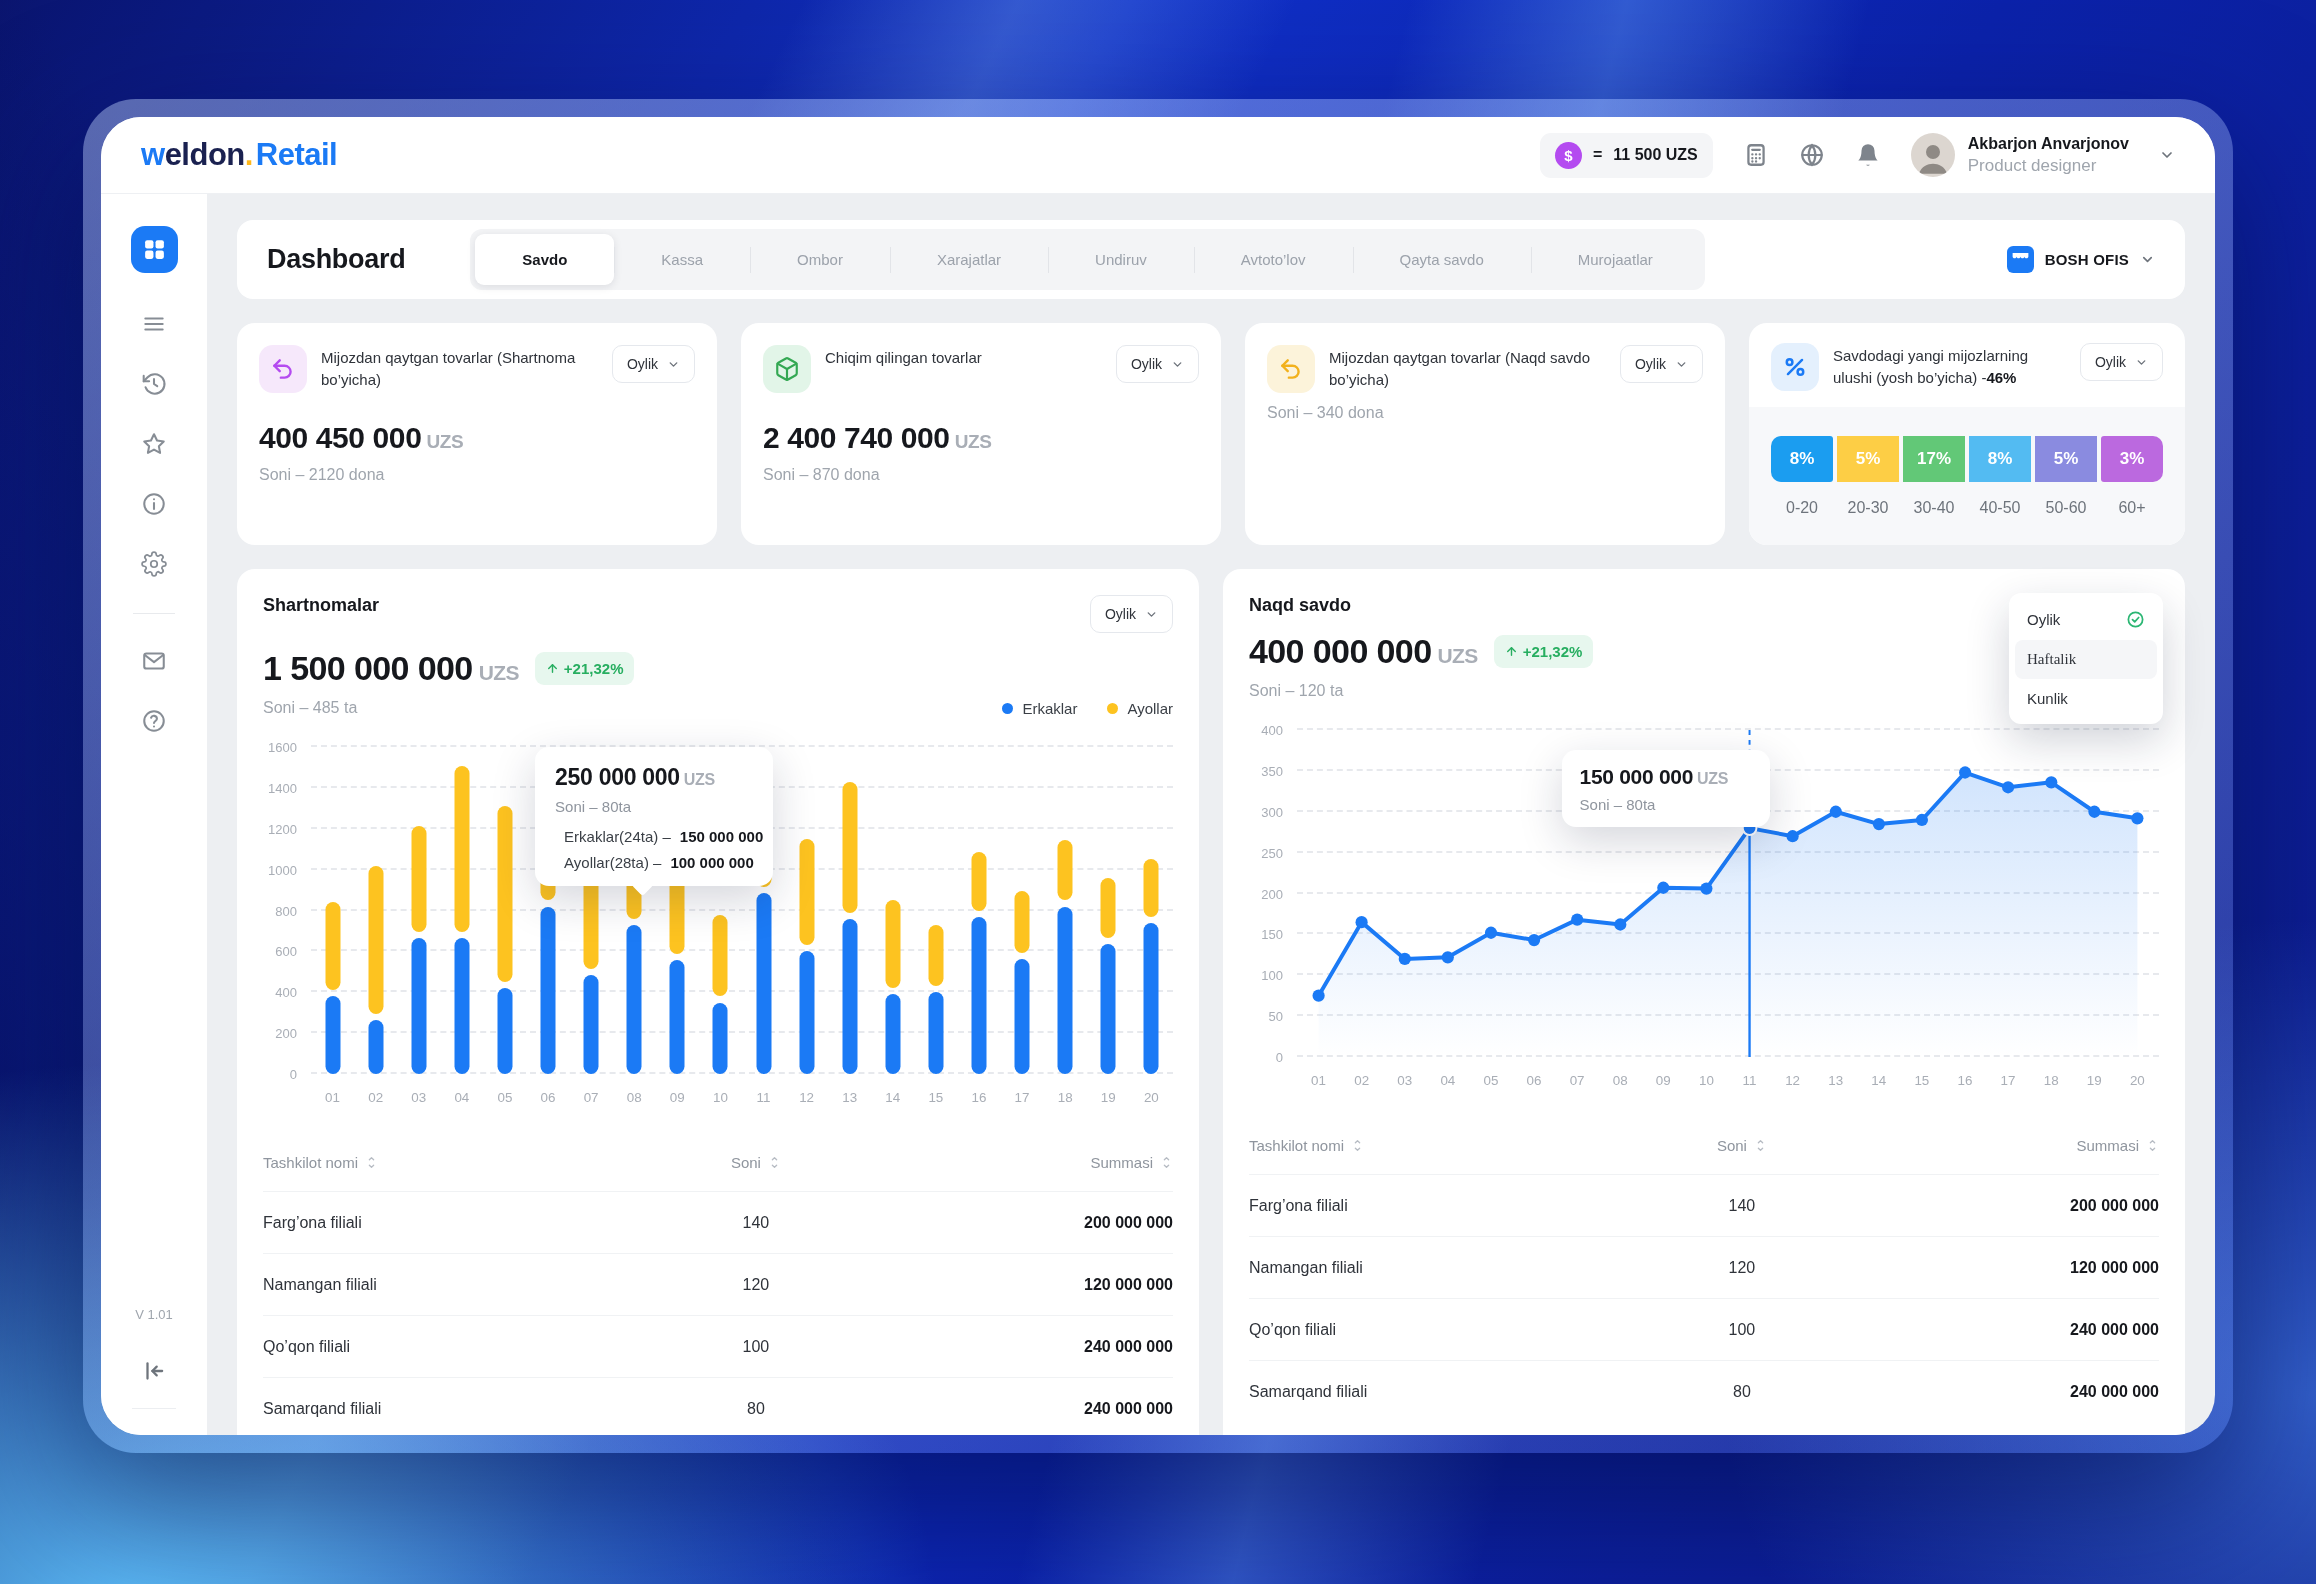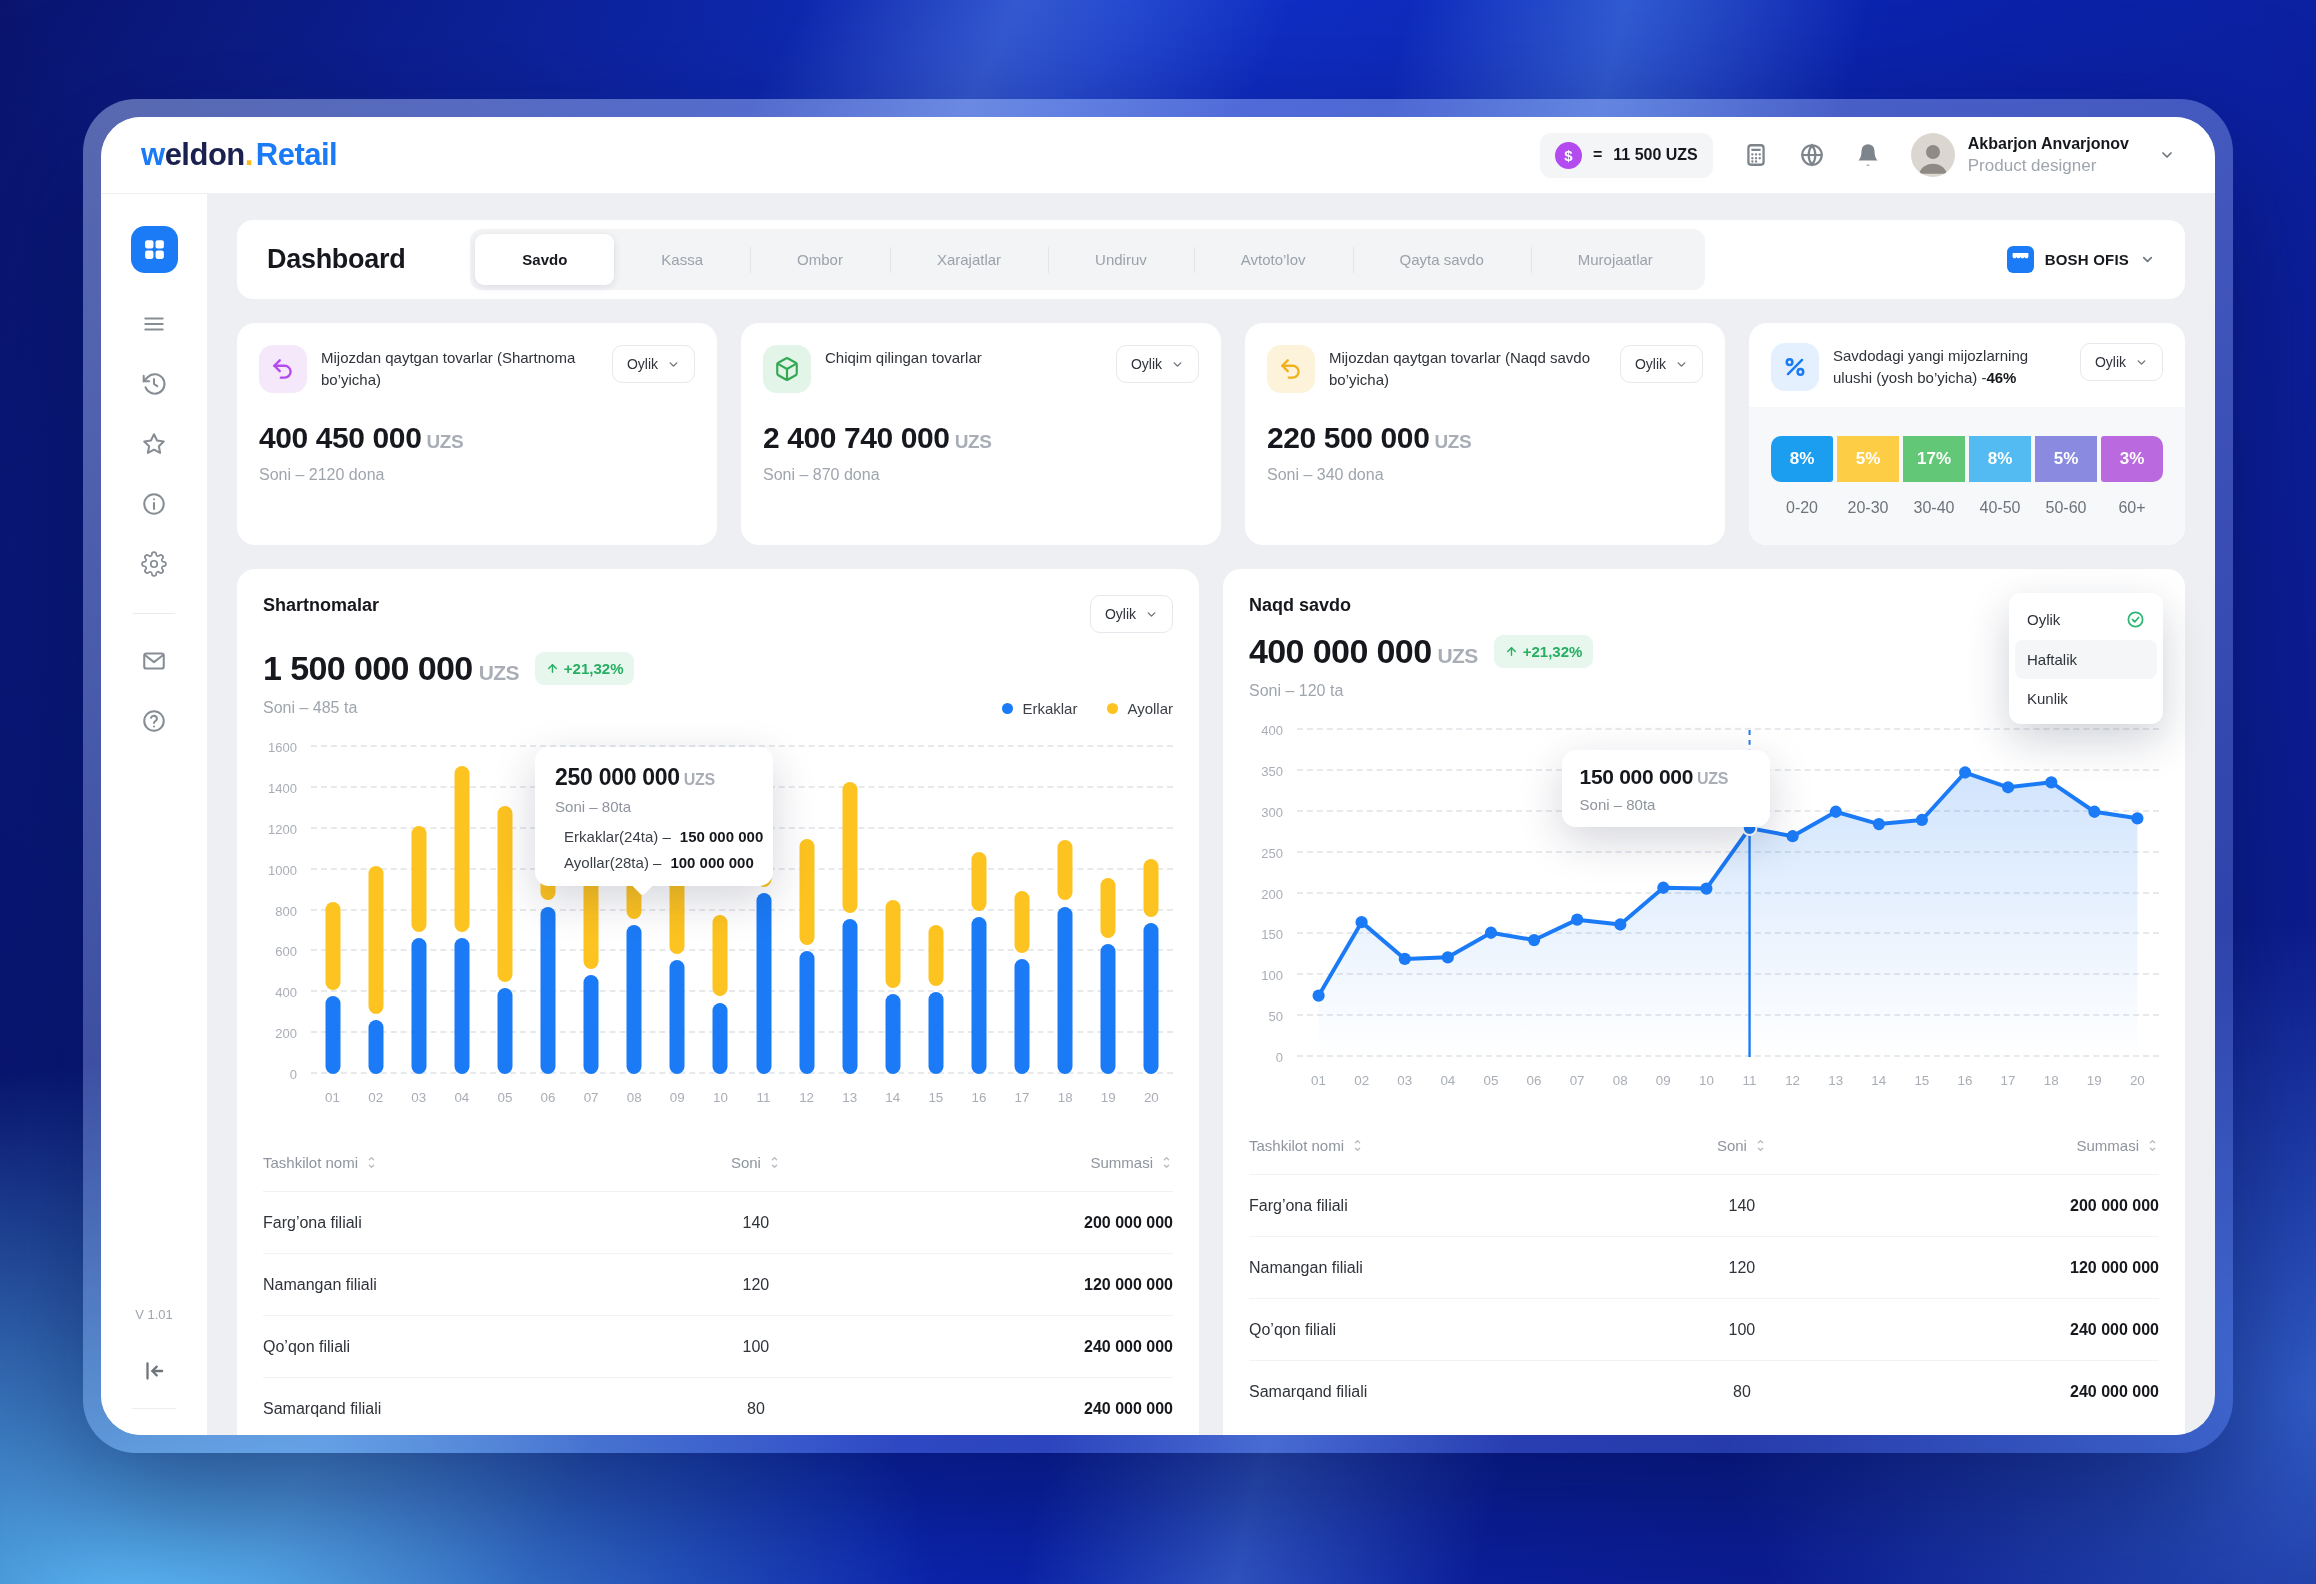--- a/index.html
+++ b/index.html
@@ -110,21 +110,21 @@
   .tip-uzs { font-size:16px; color:#A9AEB6; font-weight:800; margin-left:4px; }
   .tip-soni { font-size:15px; color:#8F959E; margin-top:7px; }
   .tip-rows { margin-top:13px; display:flex; flex-direction:column; gap:9px; }
   .tip-row { display:flex; align-items:center; gap:9px; font-size:15px; color:#3A3F46; white-space:nowrap; }
   .tip-row b { color:#16181D; font-weight:800; }
   .line-tip { width:208px; padding:15px 18px 14px; top:20px; }
   .line-tip .tip-amount { font-size:21px; }
 
   .drop { position:absolute; top:24px; right:22px; width:154px; background:#fff; border-radius:12px; box-shadow:0 16px 44px rgba(20,30,60,.20); padding:6px; z-index:8; }
   .drop-row { display:flex; align-items:center; justify-content:space-between; padding:11px 12px; font-size:15px; color:#2F333A; border-radius:8px; cursor:pointer; }
-  .drop-row.hl { background:#F5F6F8; }
+  .drop-row.hl { background:#F5F6F8;font-family:Liberation Serif, serif; }
 
   
   .btable { margin-top:20px; }
   .trow { display:grid; grid-template-columns:1.25fr .75fr 1fr; align-items:center; height:62px; border-top:1px solid #F0F2F4; }
   .trow.thead { height:57px; border-top:none; }
   .th { display:flex; align-items:center; gap:7px; color:#8F959E; font-size:15px; cursor:pointer; }
   .th.c { justify-content:center; } .th.r { justify-content:flex-end; }
   .tname { font-size:16px; color:#2F333A; }
   .tsoni { font-size:16px; color:#2F333A; text-align:center; }
   .tsum { font-size:16px; font-weight:700; text-align:right; color:#16181D; }
@@ -358,21 +358,20 @@
                   </svg>
                 </span>
         <div class="stitle">Mijozdan qaytgan tovarlar (Naqd savdo bo’yicha)</div>
                 <div class="pill">
                   <span>Oylik</span>
                   <svg width="13" height="13" viewBox="0 0 24 24" fill="none" stroke="#6E747C" stroke-width="2.6" stroke-linecap="round" stroke-linejoin="round">
                     <polyline points="6 9 12 15 18 9"></polyline>
                   </svg>
                 </div>
       </div>
-      <div class="samount"><span>220 500 000</span><span class="uzs-sm">UZS</span></div>
       <div class="ssoni">Soni – 340 dona</div>
             </div>
             <div class="scard age">
       <div class="age-head">
                 <span class="itile" style="background:#E4F0FD;color:#1B7AF5">
                   <svg width="26" height="26" viewBox="0 0 24 24" fill="none" stroke="currentColor" stroke-width="2.3" stroke-linecap="round" stroke-linejoin="round">
                     <circle cx="7" cy="7.5" r="2.6"></circle>
                     <circle cx="17" cy="16.5" r="2.6"></circle>
                     <line x1="5.5" y1="18.5" x2="18.5" y2="5.5"></line>
                   </svg>

